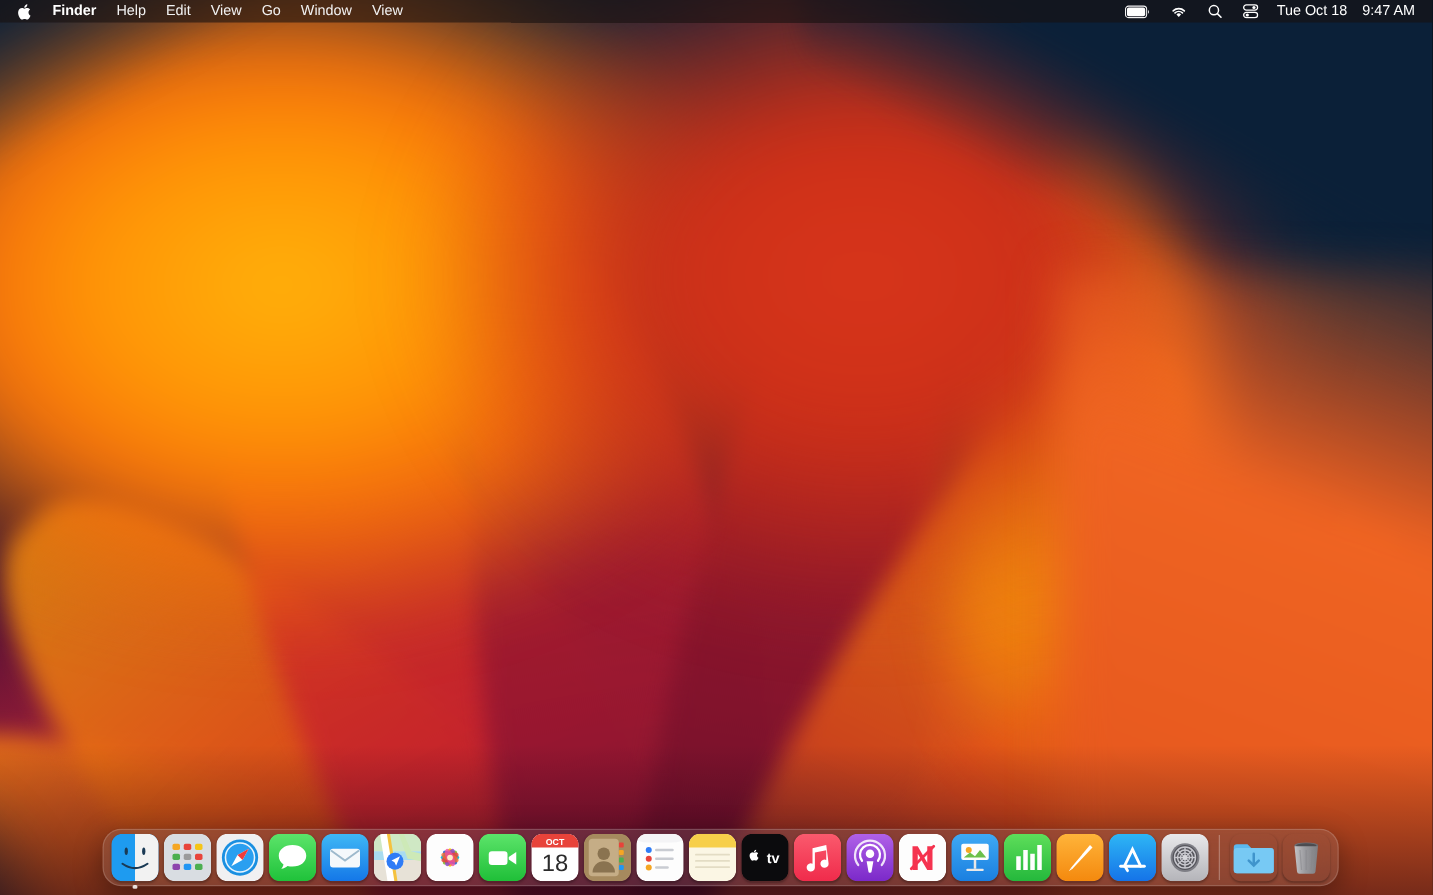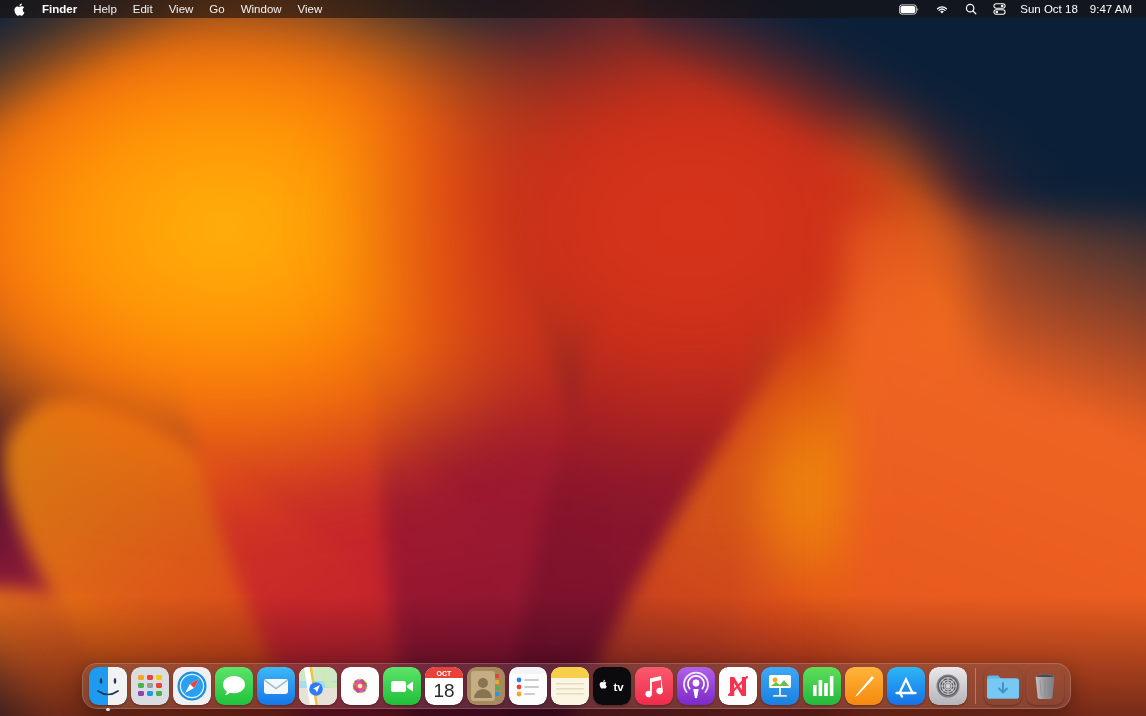--- a/index.html
+++ b/index.html
@@ -185,21 +185,21 @@
         </svg>
       </div>
       <div class="status-item">
         <svg width="13" height="12" viewBox="0 0 15 14">
           <rect x="1" y="1" width="13" height="5" rx="2.5" fill="none" stroke="#fff" stroke-width="1.2"></rect>
           <circle cx="10.6" cy="3.5" r="1.5" fill="#fff"></circle>
           <rect x="1" y="8" width="13" height="5" rx="2.5" fill="none" stroke="#fff" stroke-width="1.2"></rect>
           <circle cx="4.4" cy="10.5" r="1.5" fill="#fff"></circle>
         </svg>
       </div>
-      <div class="status-text">Sun Oct 18</div>
+      <div class="status-text">Tue Oct 18</div>
       <div class="status-text">9:47 AM</div>
     </div>
   </div>
 
   <div id="dock">
 
     <div class="dock-slot">
       <div class="dock-icon">
         <svg width="38" height="38" viewBox="0 0 38 38">
           <rect width="38" height="38" rx="9" fill="#1e9bf0"></rect>

